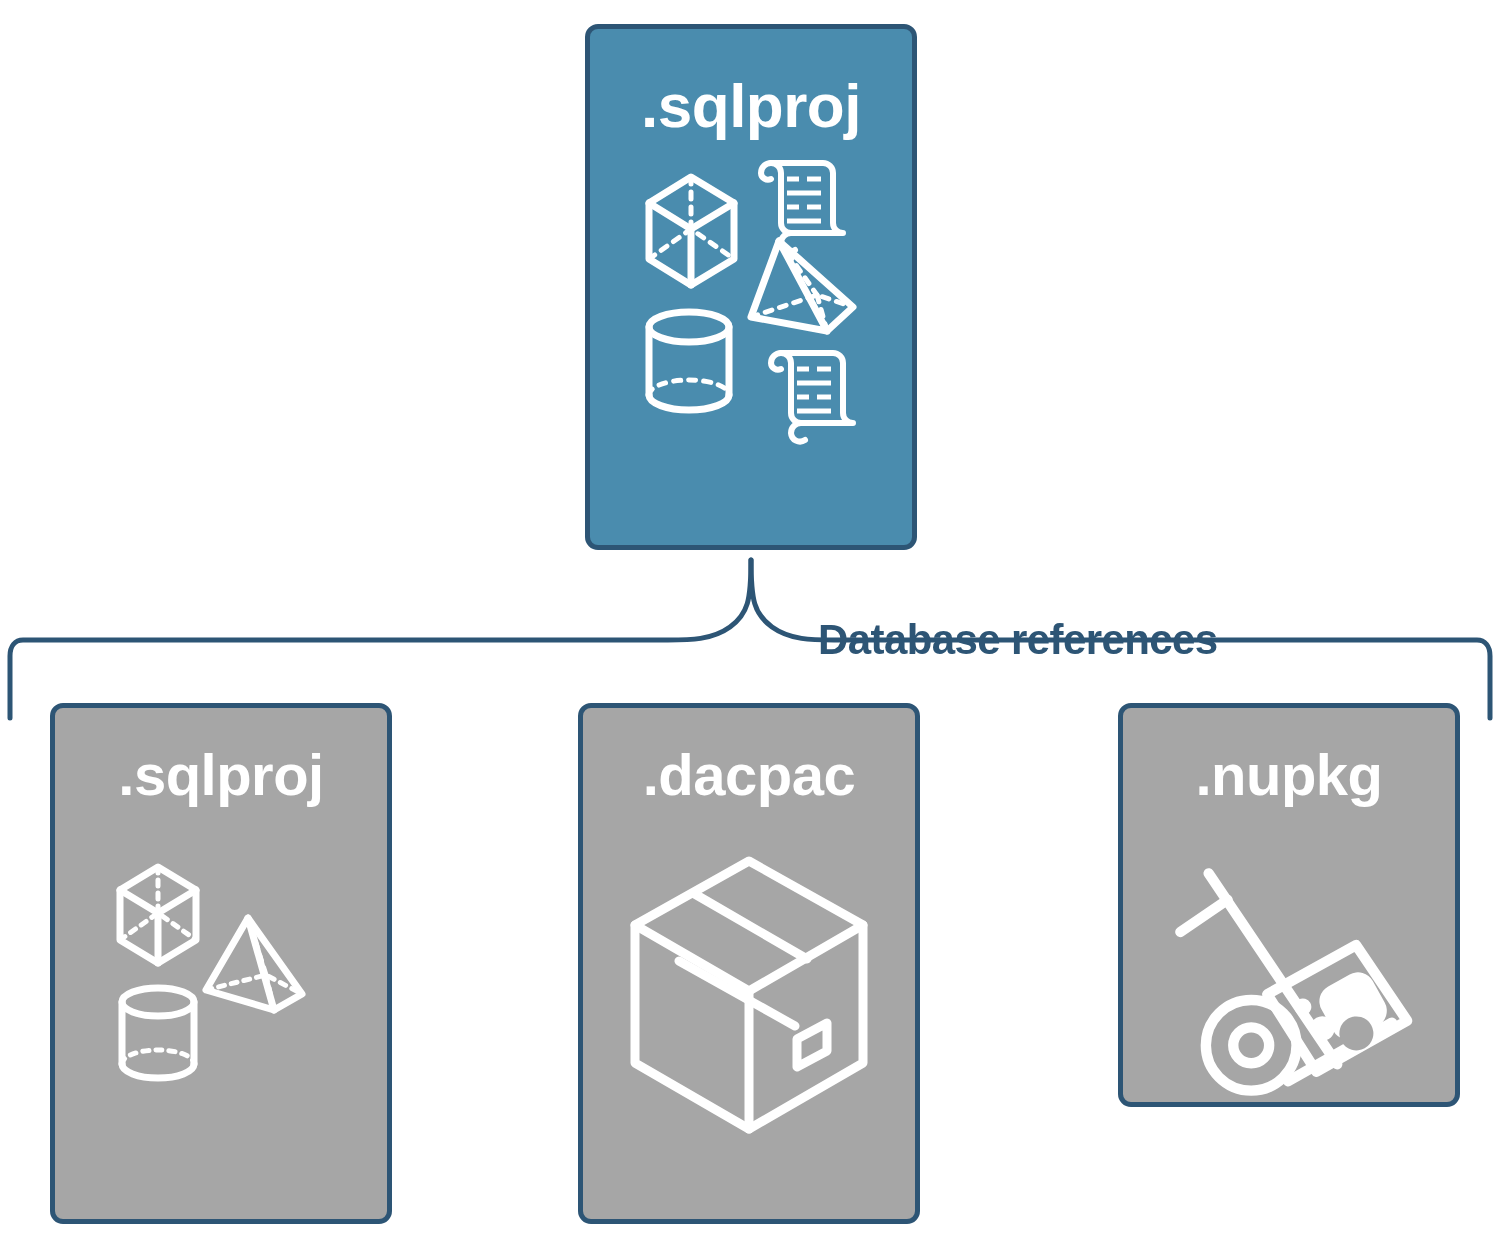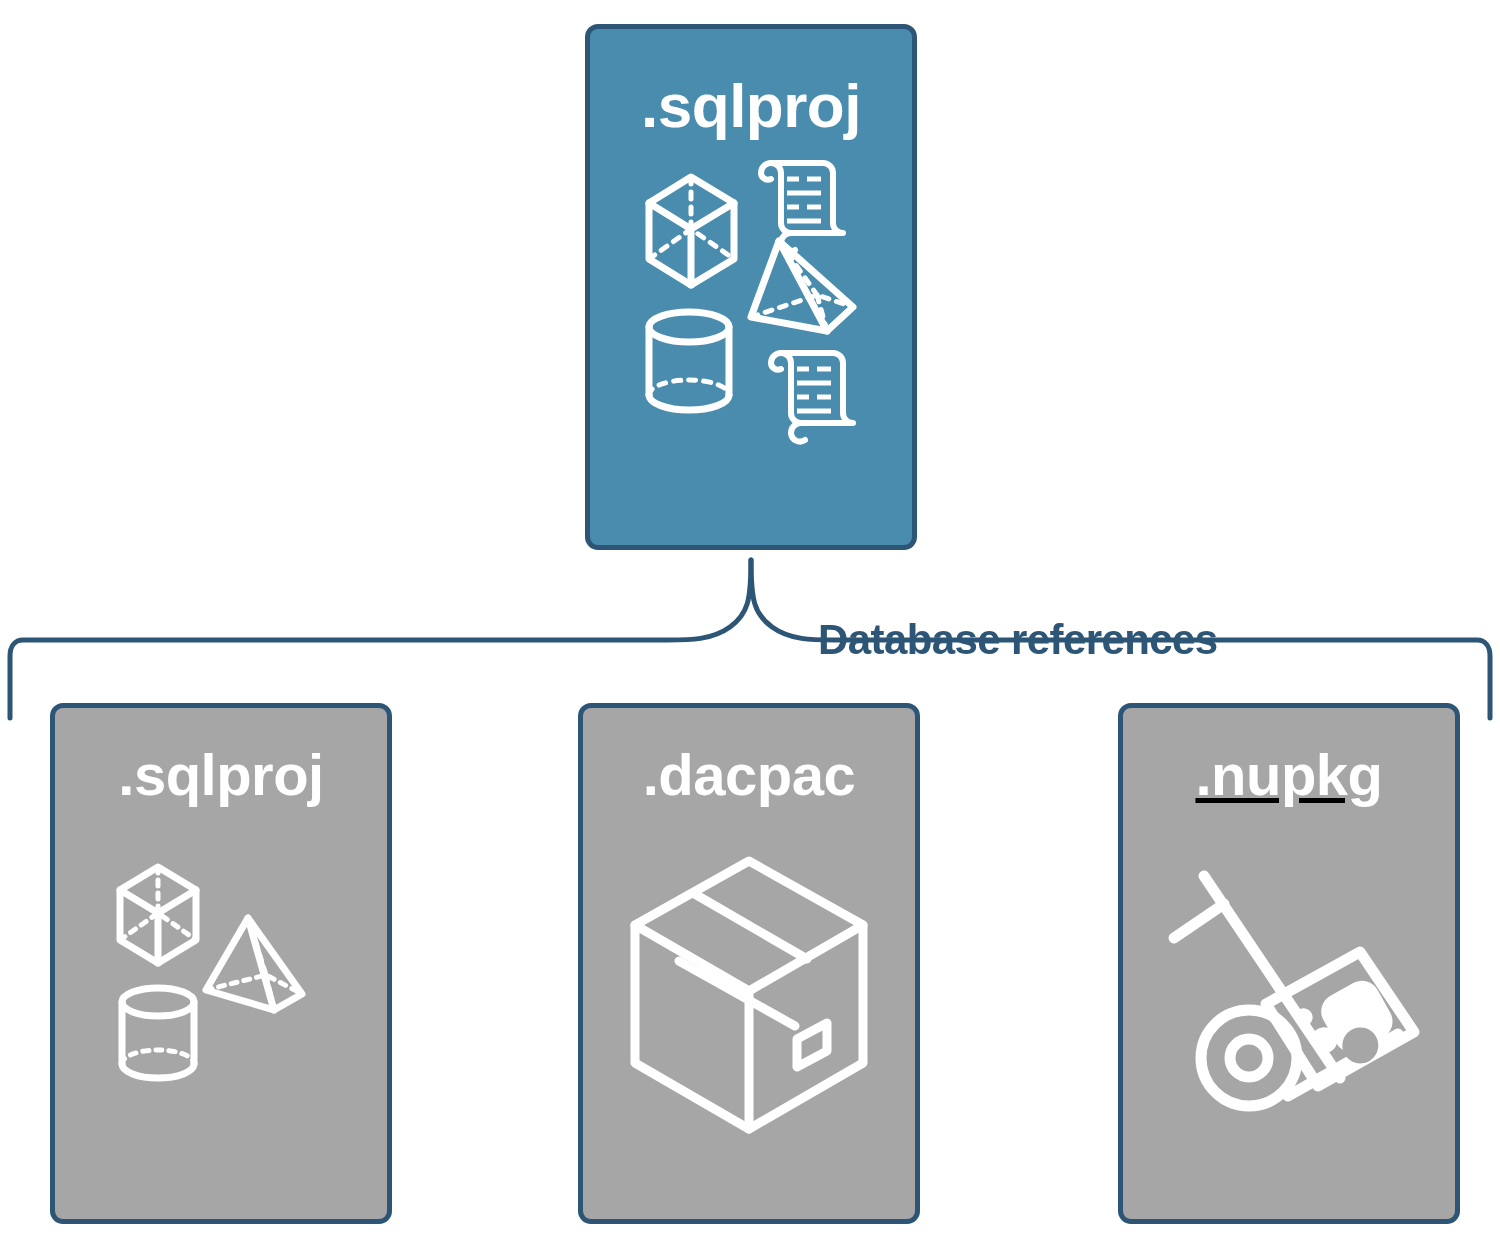--- a/index.html
+++ b/index.html
@@ -209,21 +209,21 @@
         <path d="M128 140 L128 278"></path>
 
         <path d="M72 42 L186 108"></path>
         <path d="M58 110 L174 175"></path>
 
         <path d="M176 188 L206 172 L206 200 L176 216 Z"></path>
       </g>
     </svg>
   </div>
 
-  <div class="node node-secondary" style="left:1118px; top:703px; width:342px; height:521px;text-decoration:underline;">
+  <div class="node node-secondary" style="left:1118px; top:703px; width:342px; height:404px;">
     <div class="node-title">.nupkg</div>
     <svg class="node-art" width="270" height="290" viewBox="0 0 270 290" style="margin-top:24px;">
       <g fill="none" stroke="#ffffff" stroke-width="11" stroke-linecap="round" stroke-linejoin="round">
 
         <path d="M20 110 L70 76"></path>
 
         <path d="M50 48 L186 250"></path>
 
         <path d="M134 268 L244 206"></path>
 

